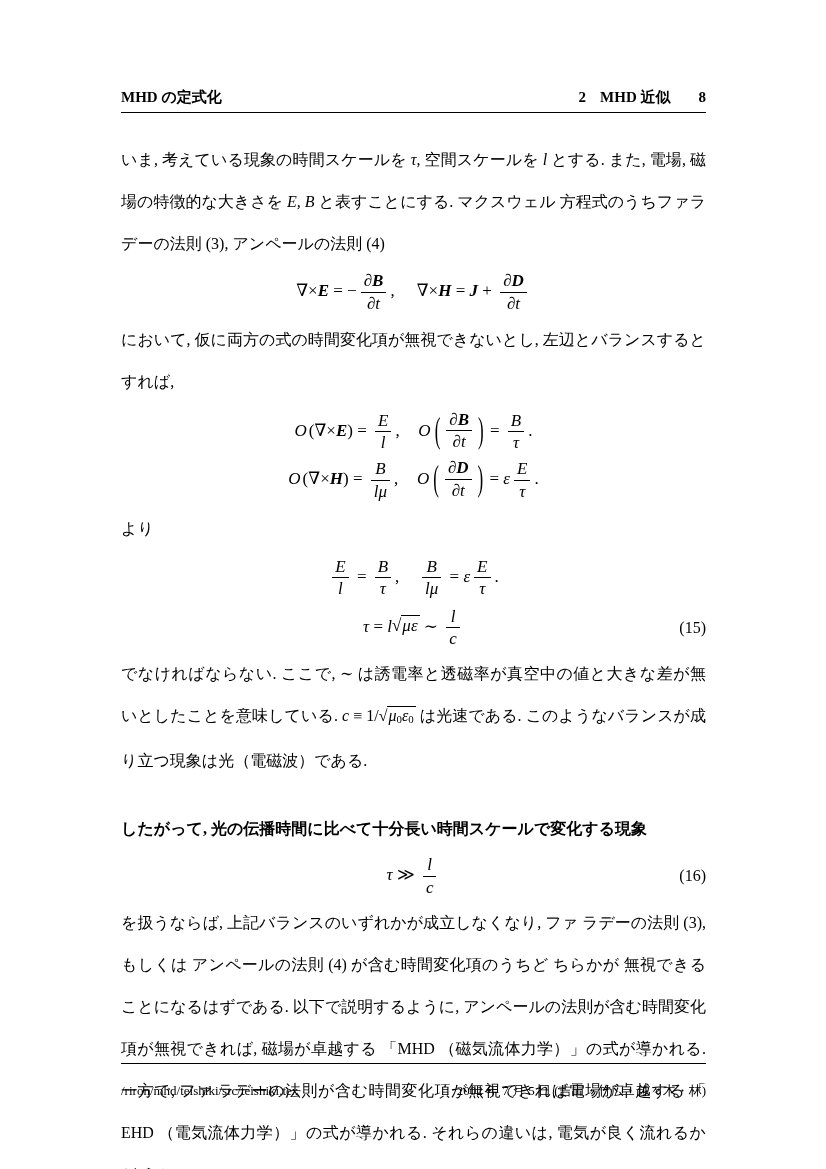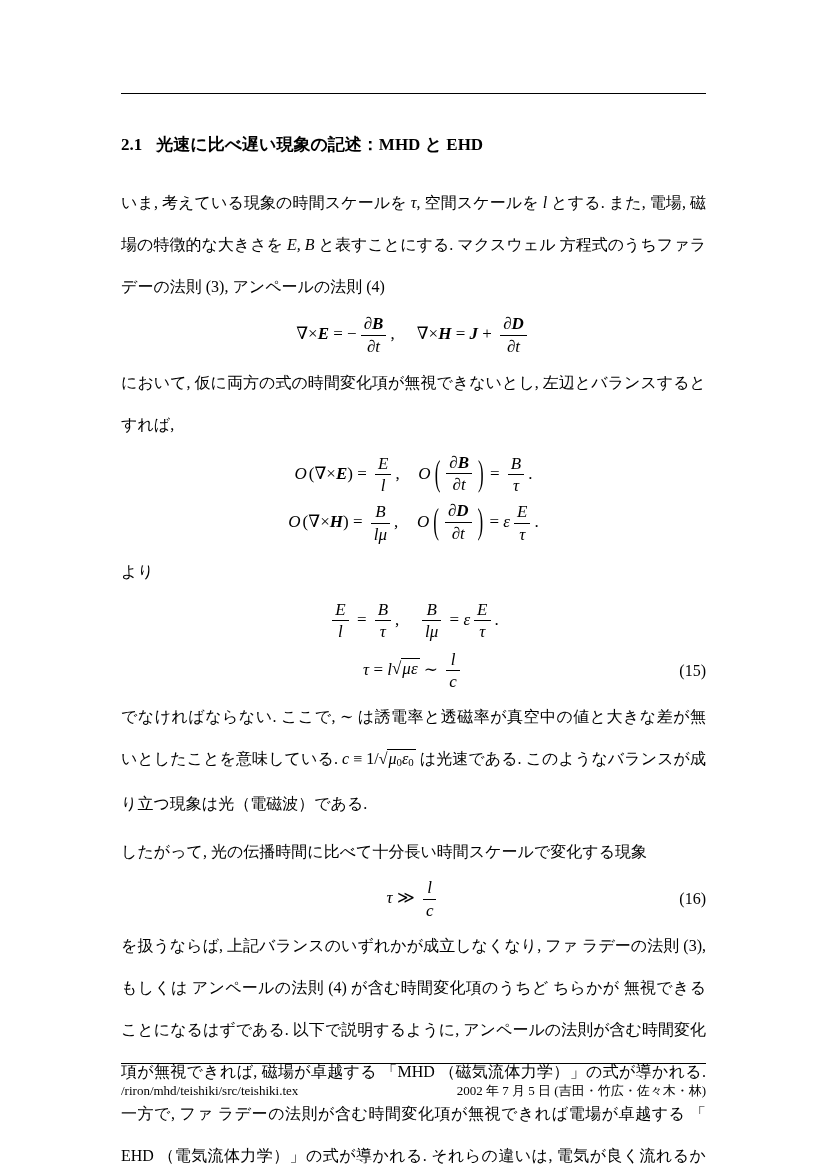--- a/index.html
+++ b/index.html
@@ -36,21 +36,21 @@
   }
   h2.subsection .sec-num { margin-right:14px; }
 
   
   .para {
     font-size:16px; line-height:42px; text-align:justify;
     margin:26px 0 0 0;
   }
   .para.tight { margin-top:2px; }
   .para.lead  { margin-top:4px; }
-  .para.space-above { margin-top:6px; }
+  .para.space-above { margin-top:26px;font-weight:bold; }
 
   
   .eq {
     position:relative;
     display:flex; justify-content:center; align-items:center;
     font-size:17px; line-height:1.2;
     margin:6px 0; min-height:44px;
   }
   .eq.maxwell { margin:4px 0; min-height:46px; }
   .eq.small   { min-height:38px; margin:4px 0; }
@@ -92,26 +92,31 @@
     display:flex; justify-content:space-between; align-items:baseline;
     font-size:13px;
   }
 </style>
 </head>
 <body>
 
 <div class="page">
   <div class="content">
 
+    <div class="pagehead">
+      <span>MHD の定式化</span>
+      <span class="right">
+        <span class="sec-num">2</span>
+        <span>MHD 近似</span>
+        <span class="pageno">8</span>
+      </span>
+    </div>
     <hr class="head-rule">
 
 
-    <h2 class="subsection">
-      <span class="sec-num">2.1</span><span>光速に比べ遅い現象の記述：MHD と EHD</span>
-    </h2>
 
     <p class="para"><span class="m-tx">いま, 考えている現象の時間スケールを </span><span class="m-i">τ</span><span class="m-tx">, 空間スケールを </span><span class="m-i">l</span><span class="m-tx"> とする. また, 電場, 磁場の特徴的な大きさを </span><span class="m-i">E, B</span><span class="m-tx"> と表すことにする. マクスウェル 方程式のうちファラデーの法則 (3), アンペールの法則 (4)</span></p>
 
     <div class="eq maxwell">
       <span class="eq-body"><span class="m-s">∇×</span><span class="m-bi">E</span><span class="m-s"> = −</span><span class="m-frac"><span class="m-num"><span class="m-s">∂</span><span class="m-bi">B</span></span><span class="m-den"><span class="m-s">∂</span><span class="m-i">t</span></span></span><span class="m-s">,</span><span class="m-sp" style="width: 1.3em;"></span><span class="m-s">∇×</span><span class="m-bi">H</span><span class="m-s"> = </span><span class="m-bi">J</span><span class="m-s"> + </span><span class="m-frac"><span class="m-num"><span class="m-s">∂</span><span class="m-bi">D</span></span><span class="m-den"><span class="m-s">∂</span><span class="m-i">t</span></span></span></span>
     </div>
 
     <p class="para tight"><span class="m-tx">において, 仮に両方の式の時間変化項が無視できないとし, 左辺とバランスするとすれば,</span></p>
 
     <div class="eq-stack">

